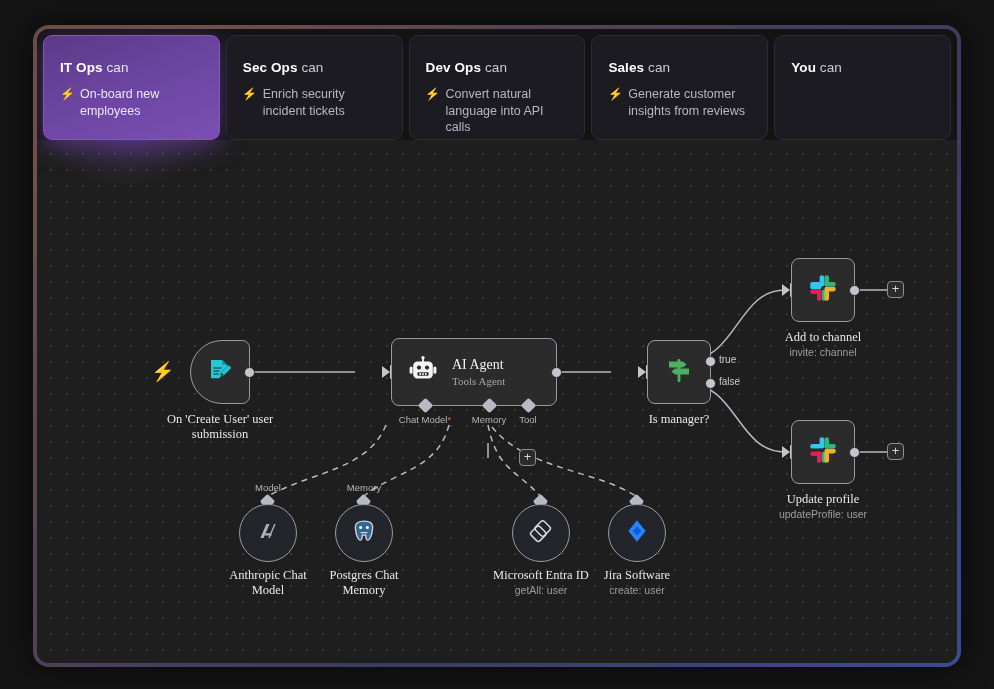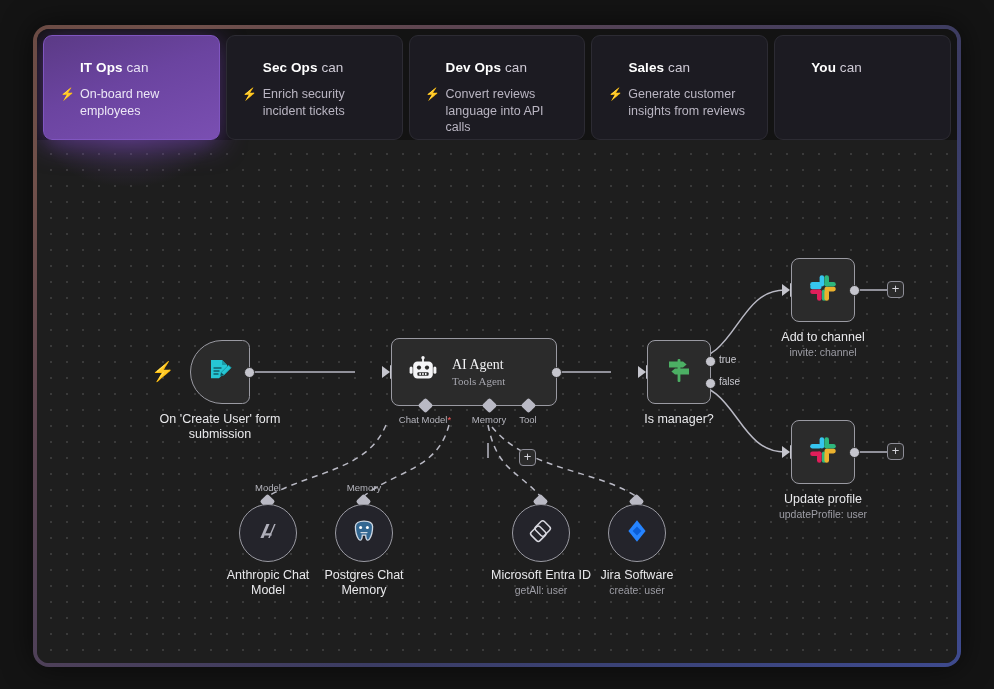--- a/index.html
+++ b/index.html
@@ -50,21 +50,21 @@
   }
   .tab.active {
     background: linear-gradient(160deg, #5b3a86 0%, #6b44a0 45%, #7a4fb2 100%);
     border: 1px solid #8056c0;
     box-shadow: 0 5px 26px rgba(120,70,190,0.55);
   }
   .tab-title {
     font-size: 13.5px; color: #cfcbd6; font-weight: 400;
     letter-spacing: .1px; white-space: nowrap;
   }
-  .tab-title b { color: #ffffff; font-weight: 700; margin-left: 20px; }
+  .tab-title b { color: #ffffff; font-weight: 700; }
   .tab.active .tab-title { color: #e8e1f5; }
   .tab.active .tab-title b { color: #ffffff; }
   .tab-desc {
     margin-top: 11px;
     font-size: 12.5px; line-height: 16.5px;
     color: #b9b5c2;
     display: flex; gap: 5px; align-items: flex-start;
   }
   .tab.active .tab-desc { color: #ece7f6; }
   .tab-ic { flex: 0 0 auto; line-height: 16.5px; font-size: 12px; }
@@ -97,21 +97,21 @@
     position: relative;
     font-family: Liberation Serif, serif;
   }
   .trigger .nbox {
     border-radius: 34px 8px 8px 34px;
     justify-content: center;
   }
   .nlabel {
     position: absolute; left: 50%; transform: translateX(-50%);
     text-align: center; white-space: nowrap;
-    color: #e9e9ec; font-size: 12.5px; line-height: 15px; font-weight: 400;
+    color: #e9e9ec; font-size: 12.5px; line-height: 15px; font-weight: 400; font-family: Liberation Serif, serif;
   }
   .nsub {
     position: absolute; left: 50%; transform: translateX(-50%);
     text-align: center; white-space: nowrap;
     color: #9d9da5; font-size: 10.5px; line-height: 13px;
   }
   .agent-txt { margin-left: 14px; }
   .agent-title { color: #f2f2f4; font-size: 14px; font-weight: 400; line-height: 17px; }
   .agent-sub { color: #a5a5ad; font-size: 11px; line-height: 15px; margin-top: 1px; }
 
@@ -183,21 +183,21 @@
           </div>
         </div>
 
         <div class="tab">
           <div class="tab-title">
             <b>Dev Ops</b>
             <span>can</span>
           </div>
           <div class="tab-desc">
             <span class="tab-ic bolt">⚡</span>
-            <span>Convert reviews language into API calls</span>
+            <span>Convert natural language into API calls</span>
           </div>
         </div>
 
         <div class="tab">
           <div class="tab-title">
             <b>Sales</b>
             <span>can</span>
           </div>
           <div class="tab-desc">
             <span class="tab-ic bolt">⚡</span>
@@ -248,21 +248,21 @@
                 </g>
                 <g transform="rotate(0 0 0)">
                   <path d="M21.5 8.2 l2.6 2.6 -7.2 7.2 -3.4 0.8 0.8 -3.4 Z" fill="#26c6d4" stroke="#1a9aa6" stroke-width="1"></path>
                   <path d="M13.5 18.8 l0.8 -3.4 2.6 2.6 Z" fill="#0f4f58"></path>
                 </g>
               </svg>
             </span>
             <span class="port" style="right:-6px; top:26px;"></span>
           </div>
           <div class="nlabel" style="left:63px; top:72px;">
-            <span>On 'Create User' form</span><br>
+            <span>On 'Create User' user</span><br>
             <span>submission</span>
           </div>
         </div>
 
         <div class="node" style="left:354px; top:198px; width:166px;">
           <div class="inarrow" style="left:-9px; top:28px;"></div>
           <div class="inbar" style="left:-1px; top:27px;"></div>
           <div class="nbox" style="width:166px; height:68px; padding-left:16px;">
             <span>
               <svg width="30" height="30" viewBox="0 0 30 30">

